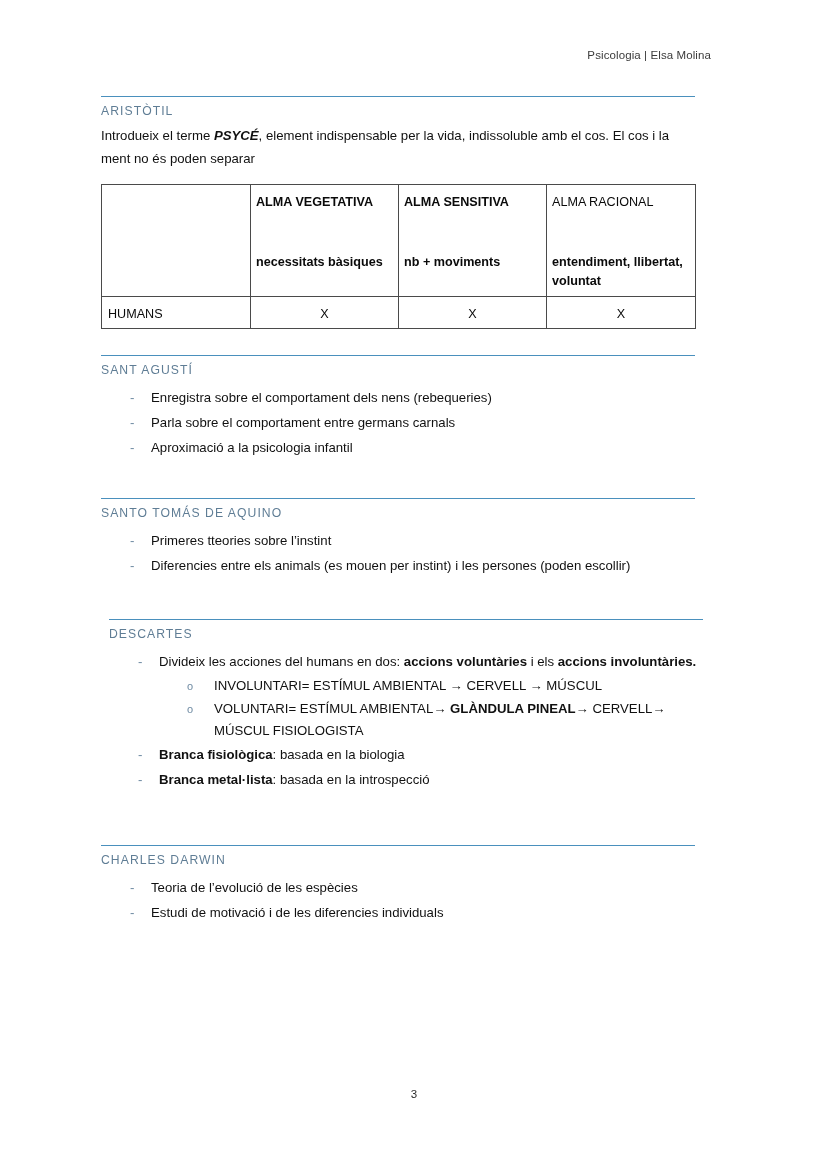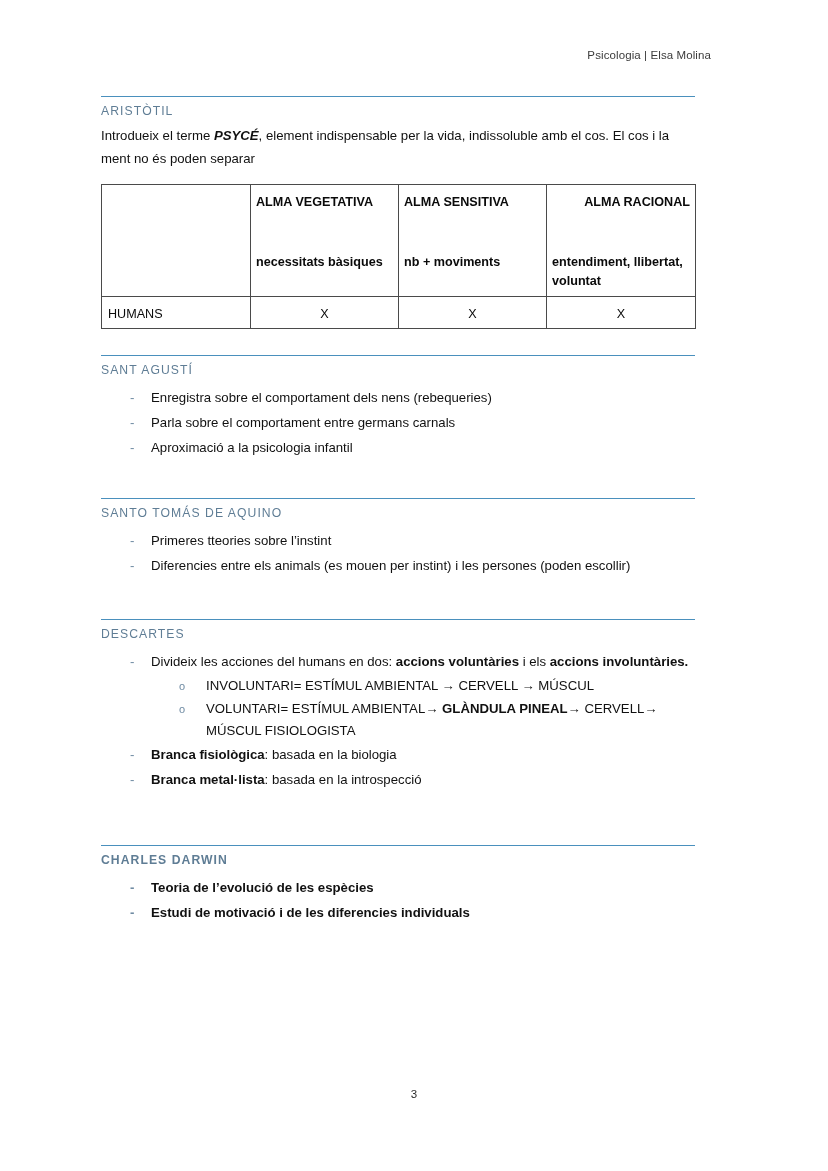--- a/index.html
+++ b/index.html
@@ -110,21 +110,21 @@
     line-height: 19.5px;
     padding: 8px 5px 4px 5px;
     color: #0a0a0a;
   }
   table.alma col.c0 { width: 149px; }
   table.alma col.c1 { width: 148px; }
   table.alma col.c2 { width: 148px; }
   table.alma col.c3 { width: 149px; }
   table.alma td.hd { height: 58px; }
   td.hd .t1 { font-weight: bold; display: block; }
-  td.hd .t1.plain { font-weight: bold; text-align: right; }
+  td.hd .t1.plain { font-weight: normal; }
   td.hd .t2 { display: block; font-weight: bold; margin-top: 40px; }
   table.alma td.rowlabel { padding-left: 6px; }
   table.alma td.mark {
     text-align: center;
     padding-left: 0;
     padding-right: 0;
   }
   table.alma tr.datarow td { height: 13px; }
 
   
@@ -213,21 +213,21 @@
         <span class="marker">-</span>
         <span>Primeres tteories sobre l’instint</span>
       </div>
       <div class="bullet">
         <span class="marker">-</span>
         <span>Diferencies entre els animals (es mouen per instint) i les persones (poden escollir)</span>
       </div>
     </div>
   </div>
 
-  <div class="section" style="top:619px;">
+  <div class="section" style="top:619px;margin-left:8px;">
     <div class="rule"></div>
     <div class="heading">DESCARTES</div>
 
     <div class="bullets">
 
       <div class="bullet">
         <span class="marker">-</span>
         <span>Divideix les acciones del humans en dos: </span><span class="b">accions voluntàries</span><span> i els </span><span class="b">accions involuntàries.</span>
       </div>
 
@@ -247,21 +247,21 @@
       </div>
 
       <div class="bullet">
         <span class="marker">-</span>
         <span class="b">Branca metal·lista</span><span>: basada en la introspecció</span>
       </div>
 
     </div>
   </div>
 
-  <div class="section" style="top:845px;font-weight:bold;">
+  <div class="section" style="top:845px;">
     <div class="rule"></div>
     <div class="heading">CHARLES DARWIN</div>
     <div class="bullets">
       <div class="bullet">
         <span class="marker">-</span>
         <span>Teoria de l’evolució de les espècies</span>
       </div>
       <div class="bullet">
         <span class="marker">-</span>
         <span>Estudi de motivació i de les diferencies individuals</span>

